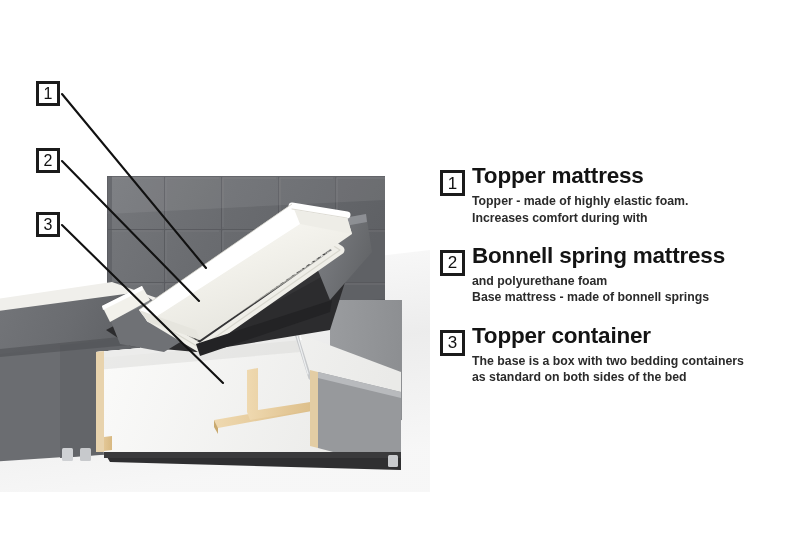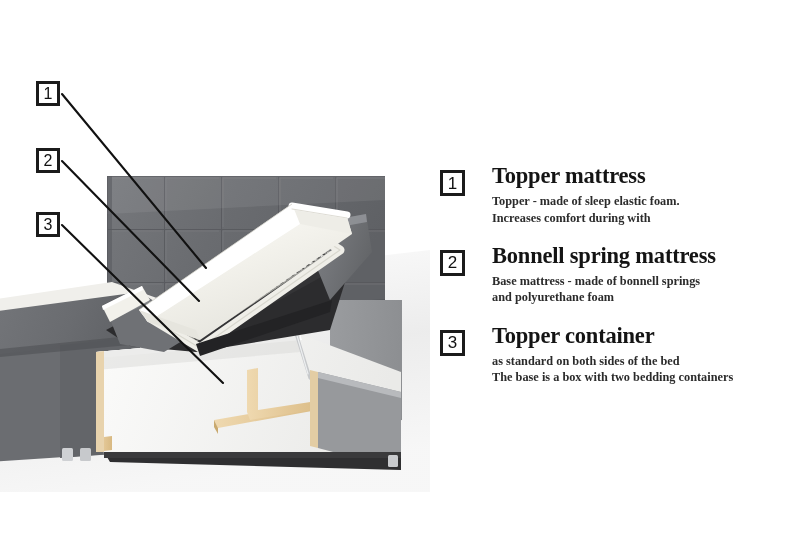--- a/index.html
+++ b/index.html
@@ -75,22 +75,21 @@
     background: #ffffff;
     box-sizing: border-box;
     display: flex;
     align-items: center;
     justify-content: center;
     font-size: 17px;
     line-height: 1;
     color: #111111;
   }
   .legend-body {
-    margin-left: 54px;
-    font-family: Liberation Serif, serif;
+    margin-left: 34px;
   }
   .legend-title {
     font-size: 22.5px;
     font-weight: bold;
     color: #141414;
     letter-spacing: -0.2px;
     line-height: 1.12;
     margin: 0 0 5px 0;
     white-space: nowrap;
   }
@@ -298,43 +297,43 @@
   <div class="callout-box" id="callout-2">2</div>
   <div class="callout-box" id="callout-3">3</div>
 
   <div id="legend">
 
     <div class="legend-item">
       <div class="legend-num">1</div>
       <div class="legend-body">
         <h2 class="legend-title">Topper mattress</h2>
         <p class="legend-desc">
-          <span class="l2">Topper - made of sleep elastic foam.</span>
+          <span class="l2">Topper - made of highly elastic foam.</span>
           <span class="l2">Increases comfort during with</span>
         </p>
       </div>
     </div>
 
     <div class="legend-item">
       <div class="legend-num">2</div>
       <div class="legend-body">
         <h2 class="legend-title">Bonnell spring mattress</h2>
         <p class="legend-desc">
+          <span class="l2">and polyurethane foam</span>
           <span class="l2">Base mattress - made of bonnell springs</span>
-          <span class="l2">and polyurethane foam</span>
         </p>
       </div>
     </div>
 
     <div class="legend-item">
       <div class="legend-num">3</div>
       <div class="legend-body">
         <h2 class="legend-title">Topper container</h2>
         <p class="legend-desc">
+          <span class="l2">The base is a box with two bedding containers</span>
           <span class="l2">as standard on both sides of the bed</span>
-          <span class="l2">The base is a box with two bedding containers</span>
         </p>
       </div>
     </div>
 
   </div>
 
 </div>
 
 </body></html>

